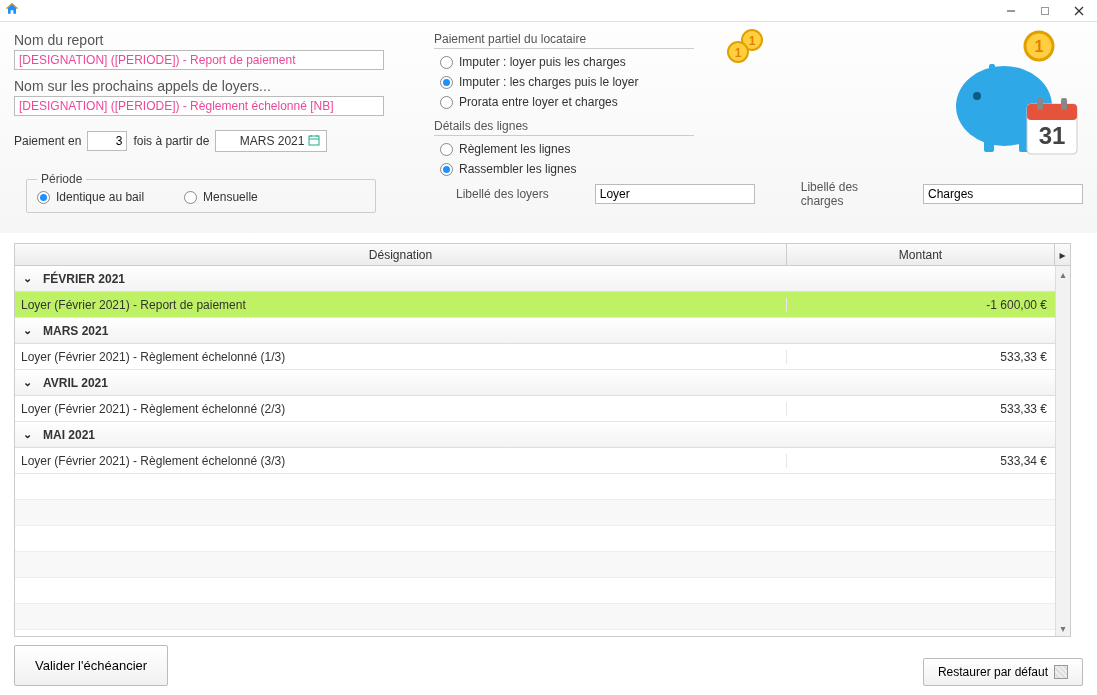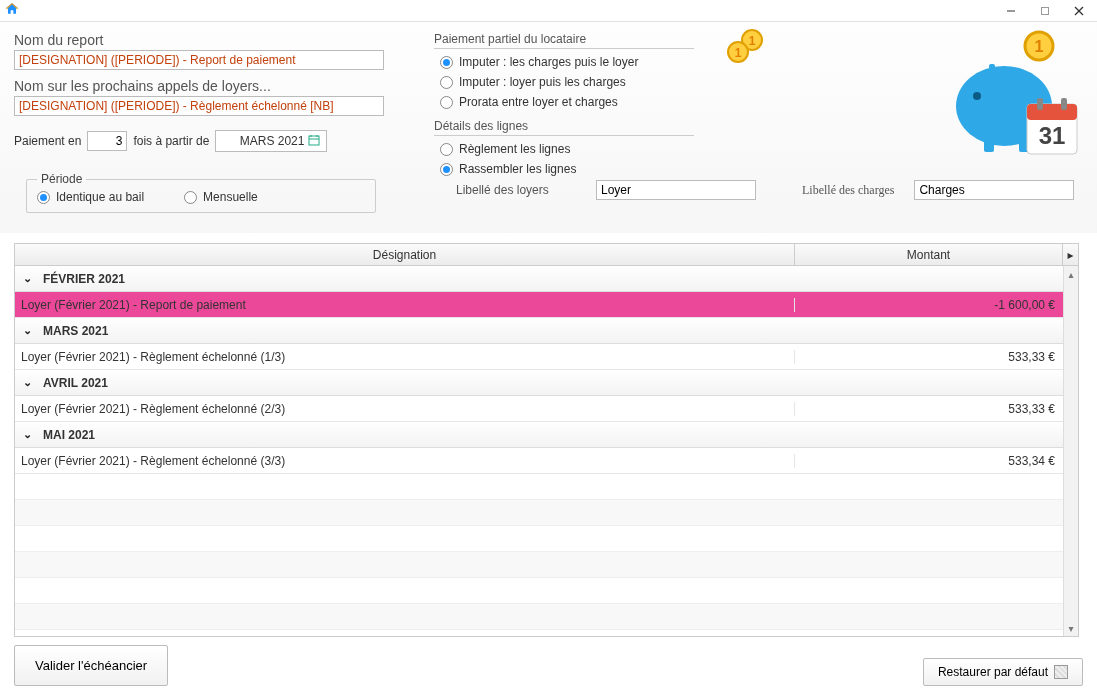--- a/index.html
+++ b/index.html
@@ -45,21 +45,21 @@
   .left-col { flex: 0 0 400px; display:flex; flex-direction:column; gap:8px;}
   .right-col { flex: 1; position:relative; }
   .lbl { color:#555; font-size:14px; margin-bottom:2px; }
   .text-input {
     width: 370px;
     height: 20px;
     border: 1px solid #bbb;
     background:#fff;
     padding: 1px 4px;
     font-size:12px;
-    color:#c2410c;
+    color:#ec4899;
   }
   .row-inline { display:flex; align-items:center; gap:6px; flex-wrap:wrap; }
   .small-input { width:40px; text-align:right; border:1px solid #bbb; height:20px; font-size:12px; padding:1px 4px;}
   .date-input {
     display:inline-flex; align-items:center; gap:4px;
     border:1px solid #bbb; background:#fff; height:22px; padding:1px 6px 1px 10px;
     width:112px; justify-content:flex-end;
   }
   .cal-icon { font-size:11px; color:#2a5; }
   fieldset.period {
@@ -99,21 +99,21 @@
   
   .deco {
     position:absolute; right:4px; top:-6px;
     pointer-events:none;
   }
   .deco-mid {
     position:absolute; left:290px; top:-4px; pointer-events:none;
   }
   
   .table-wrap {
-    margin: 10px 18px 0 14px;
+    margin: 10px 26px 0 14px;
     border:1px solid #ccc;
     background:#fff;
   }
   .thead {
     display:flex;
     background: linear-gradient(to bottom,#fafafa,#ececec);
     border-bottom:1px solid #ccc;
     height:22px;
     font-size:12px;
     color:#333;
@@ -145,21 +145,21 @@
     font-size:12px;
   }
   .group-row .chev { width:14px; color:#222; font-size:11px; margin-right:6px;}
   .data-row {
     display:flex; height:26px; align-items:center;
     border-bottom:1px solid #e6e6e6;
     font-size:12px;
   }
   .data-row .c-des { flex:1; padding-left:6px; text-align:left; border-right:1px solid #e6e6e6;}
   .data-row .c-mon { width:268px; padding-right:8px; text-align:right; }
-  .data-row.highlight { background:#ec4899; }
+  .data-row.highlight { background:#bef264; }
   .empty-row { height:26px; border-bottom:1px solid #eee; }
   .empty-row.alt { background:#f8f8f8; }
   
   .footer {
     display:flex; justify-content:space-between; align-items:flex-end;
     padding: 8px 14px 12px 14px;
   }
   .btn {
     border:1px solid #bbb;
     background: linear-gradient(to bottom,#fff,#f1f1f1);
@@ -276,27 +276,27 @@
           <rect x="78" y="78" width="50" height="16" rx="4" fill="#e5533c"></rect>
           <rect x="88" y="72" width="6" height="12" rx="2" fill="#888"></rect>
           <rect x="112" y="72" width="6" height="12" rx="2" fill="#888"></rect>
           <text x="103" y="118" text-anchor="middle" font-size="24" font-weight="bold" fill="#444">31</text>
         </svg>
       </div>
 
       <div class="group">
         <div class="group-title">Paiement partiel du locataire</div>
         <div class="opts">
+          <span class="radio">
+              <span class="dot"></span>
+              <span>Imputer : loyer puis les charges</span>
+            </span>
           <span class="radio checked">
               <span class="dot"></span>
               <span>Imputer : les charges puis le loyer</span>
-            </span>
-          <span class="radio">
-              <span class="dot"></span>
-              <span>Imputer : loyer puis les charges</span>
             </span>
           <span class="radio">
               <span class="dot"></span>
               <span>Prorata entre loyer et charges</span>
             </span>
         </div>
       </div>
 
       <div class="group">
         <div class="group-title">Détails des lignes</div>
@@ -306,21 +306,21 @@
               <span>Règlement les lignes</span>
             </span>
           <span class="radio checked">
               <span class="dot"></span>
               <span>Rassembler les lignes</span>
             </span>
         </div>
         <div class="libelle-row">
           <span class="lib-label">Libellé des loyers</span>
           <input class="lib-input" type="text" value="Loyer" style="">
-          <span class="lib-label" style="width:auto; margin-left:26px;font-family:Liberation Serif, serif;">Libellé des charges</span>
+          <span class="lib-label" style="width:auto; margin-left:26px;">Libellé des charges</span>
           <input class="lib-input" type="text" value="Charges" style="">
         </div>
       </div>
     </div>
   </div>
 </div>
 
 <div class="table-wrap">
   <div class="thead">
     <div class="th th-des">Désignation</div>

